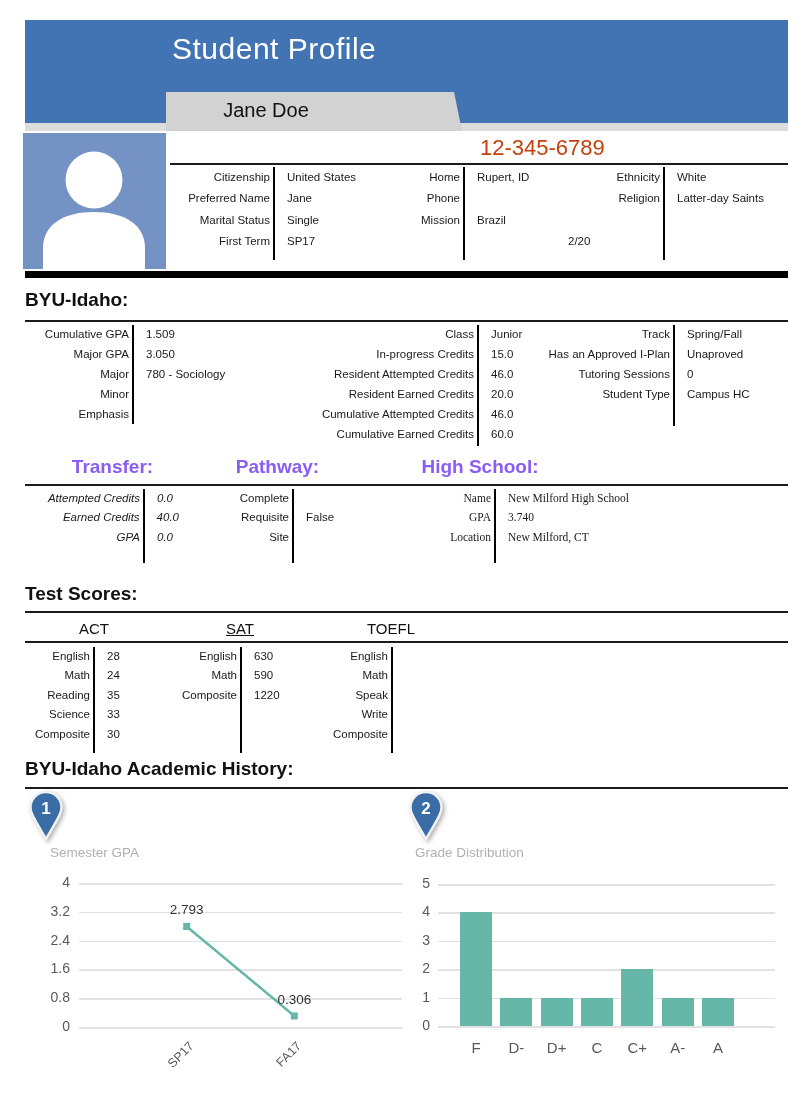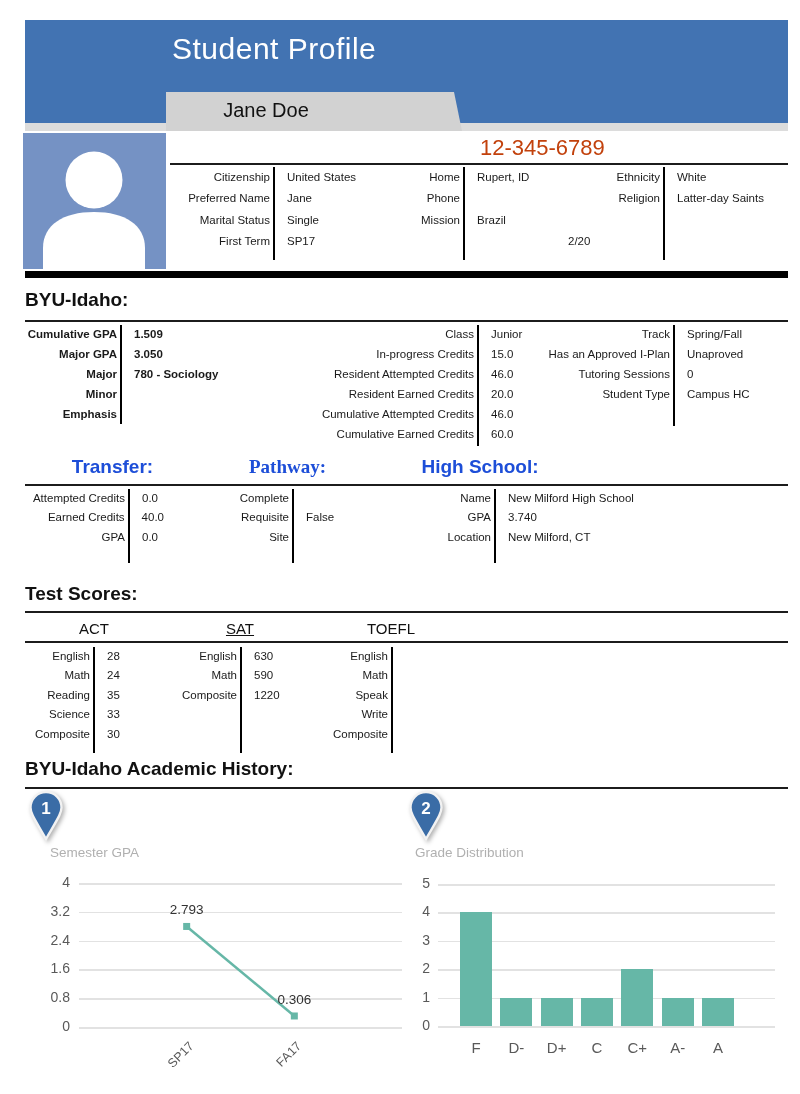--- a/index.html
+++ b/index.html
@@ -22,21 +22,21 @@
   .thickbar{position:absolute;left:25px;top:271px;width:763px;height:7px;background:#000;}
 
   
   .fgroup{position:absolute;font-size:11.5px;}
   .frow{display:flex;align-items:center;height:var(--rh);}
   .flabel{width:var(--lw);text-align:right;padding-right:7px;white-space:nowrap;}
   .fvalue{padding-left:10px;flex:1;white-space:nowrap;}
   .fdivider{position:absolute;top:1px;width:1.5px;background:#000;left:calc(var(--lw) + 3px);}
 
   .h1{position:absolute;font-size:19px;font-weight:700;color:#111;white-space:nowrap;}
-  .h1c{position:absolute;font-size:19px;font-weight:700;color:#1d4ed8;text-align:center;}
+  .h1c{position:absolute;font-size:19px;font-weight:700;color:#8b5cf6;text-align:center;}
   .subhead{position:absolute;font-size:15px;color:#111;text-align:center;width:100px;}
 
   
   .ctitle{position:absolute;font-size:13.5px;color:#b0b0b0;}
   .ytick{position:absolute;text-align:right;font-size:14px;color:#595959;}
   .gridline{position:absolute;height:1.5px;background:#e2e2e2;}
   .bar{position:absolute;}
   .cat{position:absolute;font-size:15px;color:#595959;text-align:center;}
   .ptlabel{position:absolute;font-size:13.5px;color:#333;text-align:center;width:60px;}
   .xlab-rot{position:absolute;font-size:12.5px;color:#595959;white-space:nowrap;
@@ -108,21 +108,21 @@
         <span class="flabel">Religion</span>
         <span class="fvalue">Latter-day Saints</span>
       </div>
     </div>
   <div class="abs" style="left:568px;top:235px;font-size:11.5px;">2/20</div>
 
   <div class="thickbar"></div>
 
   <div class="h1" style="left:25px;top:289px;">BYU-Idaho:</div>
   <div class="rule" style="left:25px;top:320px;width:763px;"></div>
-  <div class="fgroup" style="left:24px;top:324px;width:260px;font-weight:bold;--rh:20px;--lw:93px;">
+  <div class="fgroup" style="left:36px;top:324px;width:260px;--rh:20px;--lw:93px;">
     <div class="fdivider" style="height:99px;"></div>
   <div class="frow">
         <span class="flabel">Cumulative GPA</span>
         <span class="fvalue">1.509</span>
       </div>
       <div class="frow">
         <span class="flabel">Major GPA</span>
         <span class="fvalue">3.050</span>
       </div>
       <div class="frow">
@@ -179,24 +179,24 @@
         <span class="flabel">Tutoring Sessions</span>
         <span class="fvalue">0</span>
       </div>
       <div class="frow">
         <span class="flabel">Student Type</span>
         <span class="fvalue">Campus HC</span>
       </div>
     </div>
 
   <div class="h1c" style="left:40px;top:456px;width:145px;">Transfer:</div>
-  <div class="h1c" style="left:215px;top:456px;width:145px;font-family:Liberation Serif, serif;">Pathway:</div>
+  <div class="h1c" style="left:205px;top:456px;width:145px;">Pathway:</div>
   <div class="h1c" style="left:400px;top:456px;width:160px;">High School:</div>
   <div class="rule" style="left:25px;top:484px;width:763px;"></div>
-  <div class="fgroup" style="left:19px;top:488px;width:145px;--rh:19.5px;--lw:106px;">
+  <div class="fgroup" style="left:34px;top:488px;width:145px;font-style:italic;--rh:19.5px;--lw:106px;">
     <div class="fdivider" style="height:74px;"></div>
   <div class="frow">
         <span class="flabel">Attempted Credits</span>
         <span class="fvalue">0.0</span>
       </div>
       <div class="frow">
         <span class="flabel">Earned Credits</span>
         <span class="fvalue">40.0</span>
       </div>
       <div class="frow">
@@ -212,21 +212,21 @@
       </div>
       <div class="frow">
         <span class="flabel">Requisite</span>
         <span class="fvalue">False</span>
       </div>
       <div class="frow">
         <span class="flabel">Site</span>
         <span class="fvalue"></span>
       </div>
     </div>
-  <div class="fgroup" style="left:360px;top:488px;width:400px;--rh:19.5px;--lw:131px;">
+  <div class="fgroup" style="left:360px;top:488px;width:400px;font-family:Liberation Serif, serif;--rh:19.5px;--lw:131px;">
     <div class="fdivider" style="height:74px;"></div>
   <div class="frow">
         <span class="flabel">Name</span>
         <span class="fvalue">New Milford High School</span>
       </div>
       <div class="frow">
         <span class="flabel">GPA</span>
         <span class="fvalue">3.740</span>
       </div>
       <div class="frow">

